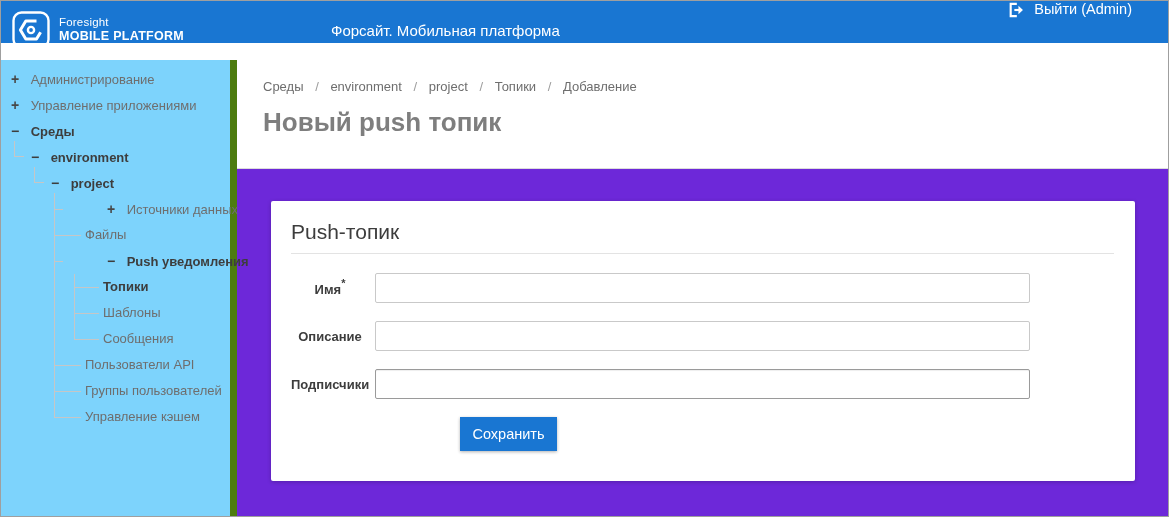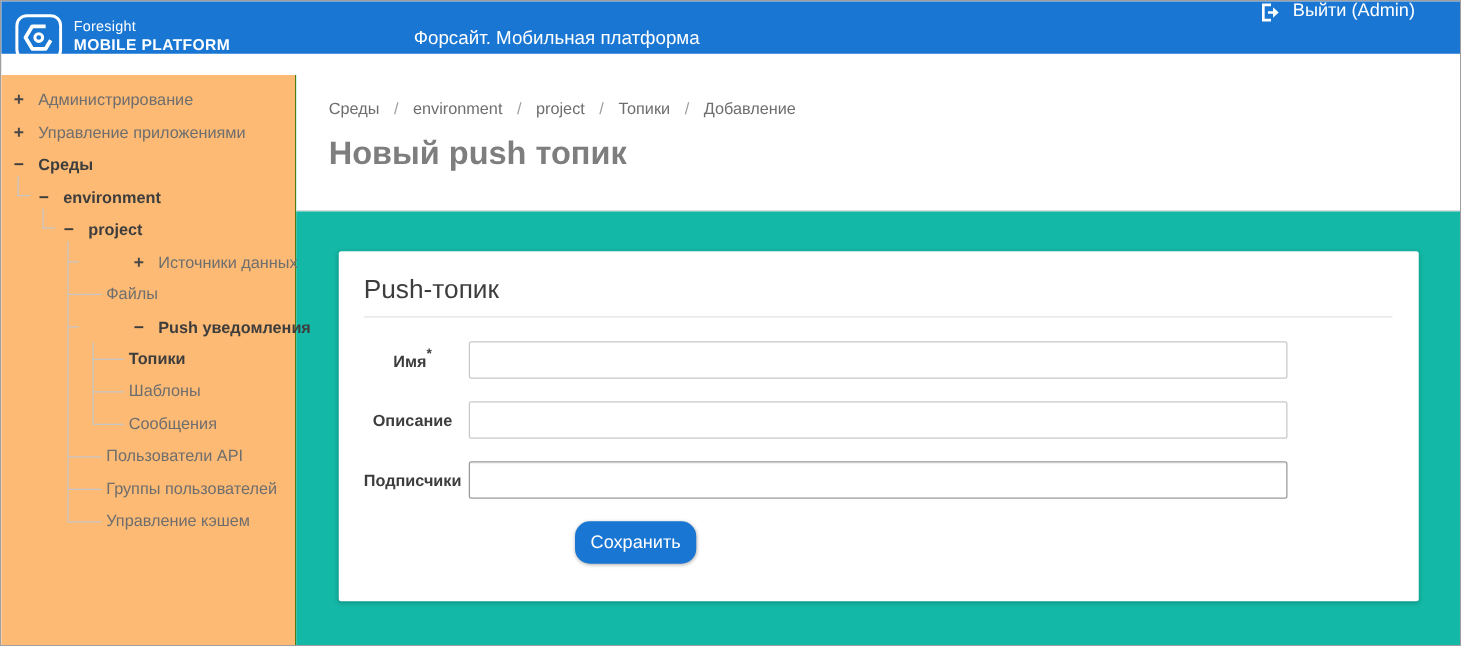--- a/index.html
+++ b/index.html
@@ -26,21 +26,21 @@
   }
   .logout {
     position:absolute; right:36px; top:0; height:59px;
     display:flex; cursor:pointer; font-size:14.5px;
   }
   .logout svg { margin-right:9px; }
 
   
   .sidebar {
     position:absolute; top:59px; left:0; bottom:0; width:236px;
-    background:#fdba74; border-right:1px solid #4d7c0f; padding-top:6px;
+    background:#7dd3fc; border-right:7px solid #4d7c0f; padding-top:6px;
   }
   .trow { height:26px; line-height:26px; font-size:13px; color:#6e6e6e;
           white-space:nowrap; cursor:pointer; position:relative; z-index:2; }
   .trow .toggle { display:inline-block; width:12px; margin-right:6px; text-align:center;
                   font-weight:700; font-size:14px; color:#474747; }
   .trow.bold .tlabel, .trow.bold .toggle { font-weight:700; color:#3d3d3d; }
   .lvl0 { padding-left:8px; }
   .lvl1 { padding-left:28px; }
   .lvl2 { padding-left:48px; }
   .lvl3i { padding-left:94px;margin-left:10px; }
@@ -58,21 +58,21 @@
   .t-files { left:53px; top:175px; width:27px; }
   .t-push  { left:53px; top:201px; width:9px; }
   .t-api   { left:53px; top:305px; width:27px; }
   .t-grp   { left:53px; top:331px; width:27px; }
   .t-cache { left:53px; top:357px; width:27px; }
   .t-topics    { left:73px; top:227px; width:25px; }
   .t-templates { left:73px; top:253px; width:25px; }
   .t-messages  { left:73px; top:279px; width:25px; }
 
   
-  .main { position:absolute; left:236px; right:0; top:59px; bottom:0; background:#14b8a6; }
+  .main { position:absolute; left:236px; right:0; top:59px; bottom:0; background:#6d28d9; }
   .topbar {
     height:109px; background:#fff; border-bottom:1px solid #dcdcdc;
     padding:19px 0 0 26px;
   }
   .breadcrumb { font-size:13px; color:#6e6e6e; }
   .crumb { cursor:pointer; }
   .crumb.current { cursor:default; }
   .sep { color:#9d9d9d; margin:0 8px; }
   .page-title { margin-top:13px; font-size:26px; font-weight:700; color:#7e7e7e; }
 
@@ -91,21 +91,21 @@
   .flabel sup { font-size:11px; position:relative; top:-2px; }
   .finput {
     margin-left:6px; width:655px; height:30px;
     border:1px solid #c9c9c9; border-radius:2px; background:#fff;
     font-family:"Liberation Sans", sans-serif; font-size:14px; color:#333;
     padding:0 8px; outline:none;
   }
   .finput.focused { border-color:#9a9a9a; box-shadow:inset 0 1px 1px rgba(0,0,0,.07); }
   .save-btn {
     display:block; margin:14px 0 0 169px; width:97px; height:34px;
-    background:#1976d2; color:#fff; border:none; border-radius:12px;
+    background:#1976d2; color:#fff; border:none; border-radius:0;
     font-family:"Liberation Sans", sans-serif; font-size:14.5px;
     box-shadow:0 1px 3px rgba(0,0,0,.3); cursor:pointer;
   }
 </style>
 </head>
 <body>
 
 <div class="page">
 
   <header class="header">

